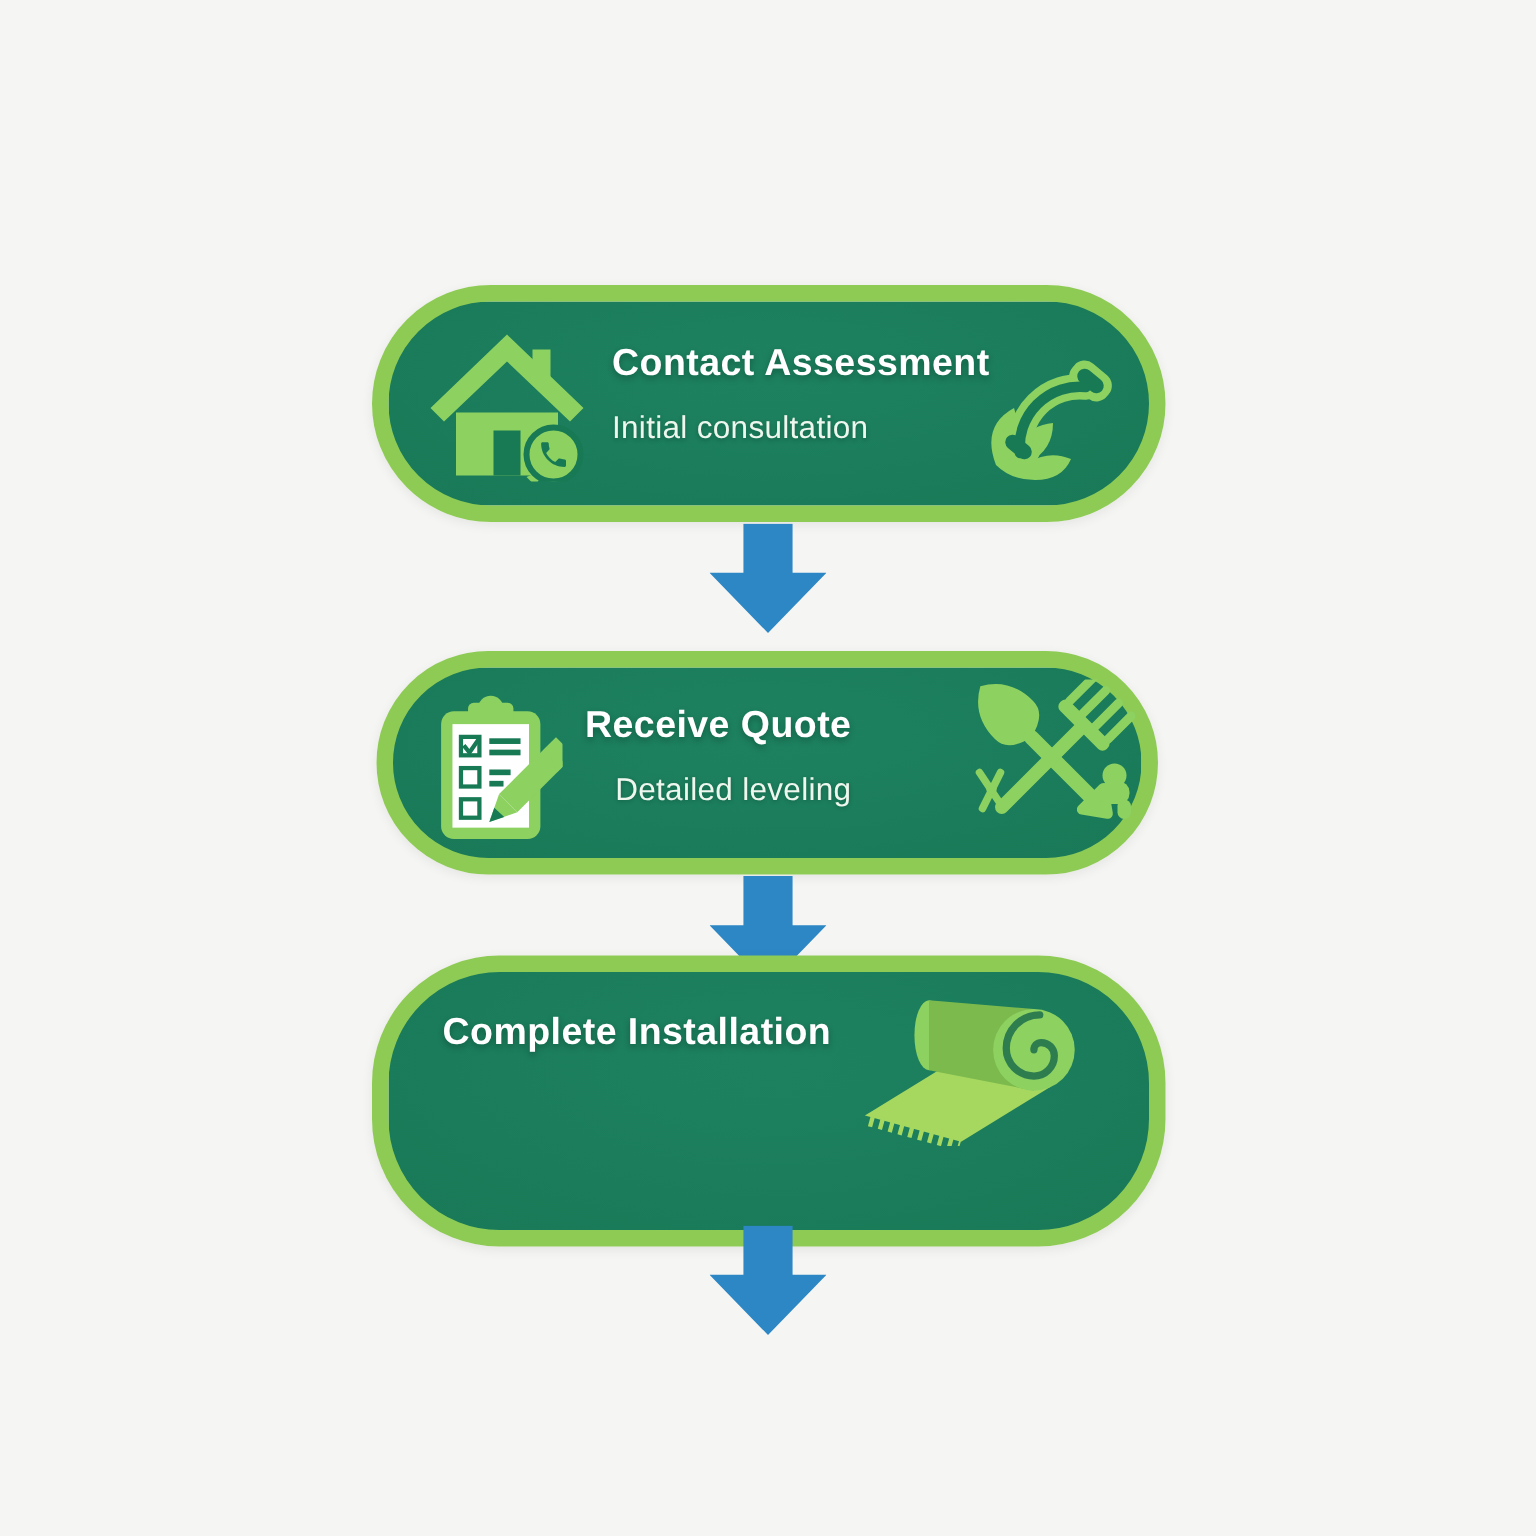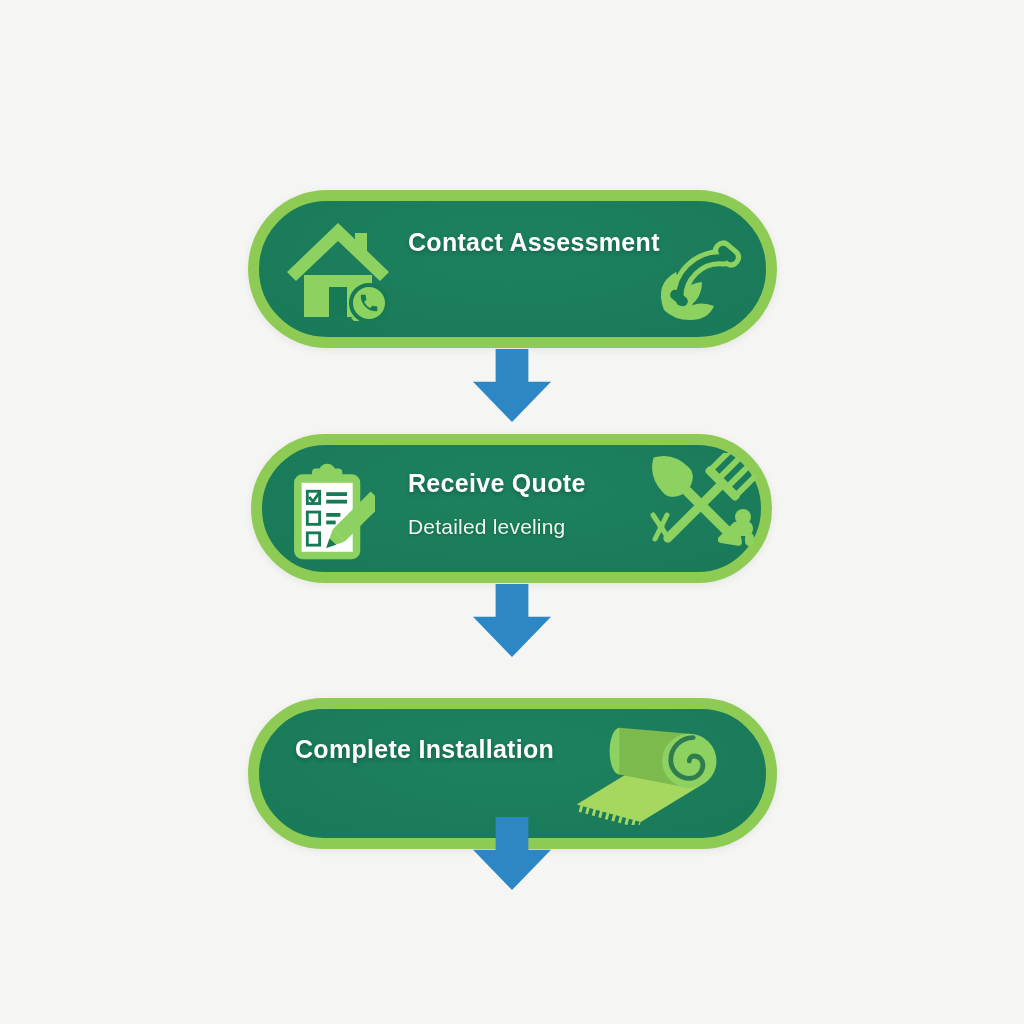--- a/index.html
+++ b/index.html
@@ -18,30 +18,30 @@
   .step {
     position: absolute;
     box-sizing: border-box;
     border: 11px solid #8ecb55;
     border-radius: 85px;
     background: radial-gradient(140% 180% at 50% 35%, #1d8160 0%, #15714f 100%);
     box-shadow: 0 2px 8px rgba(0,0,0,0.07);
   }
   .step-1 { left: 248px; top: 190px; width: 529px; height: 158px; }
   .step-2 { left: 251px; top: 434px; width: 521px; height: 149px; }
-  .step-3 { left: 248px; top: 698px; width: 529px; height: 151px; }
+  .step-3 { left: 248px; top: 637px; width: 529px; height: 194px; }
 
   .text-block {
     position: absolute;
     display: flex;
     flex-direction: column;
     gap: 17px;
   }
   .step-1 .text-block { left: 149px; top: 28px; }
-  .step-2 .text-block { left: 146px; top: 25px; }
+  .step-2 .text-block { left: 128px; top: 25px; text-align: right; }
   .step-3 .text-block { left: 36px;  top: 27px; }
 
   .title {
     margin: 0;
     color: #ffffff;
     font-size: 25px;
     font-weight: 700;
     letter-spacing: 0.3px;
     line-height: 1.1;
     text-shadow: 0 2px 4px rgba(0, 40, 25, 0.35);
@@ -88,20 +88,21 @@
         <polygon points="55,2 106,51 97,60 55,20 13,60 4,51" fill="#8dd161"></polygon>
         <rect x="21" y="54" width="68" height="42" fill="#8dd161"></rect>
         <rect x="46" y="66" width="18" height="30" fill="#177a55"></rect>
         <polygon points="68,97 80,92 74,103" fill="#8dd161"></polygon>
         <circle cx="86" cy="82" r="18" fill="#8dd161" stroke="#177a55" stroke-width="4"></circle>
         <path transform="translate(75,71) scale(0.92)" fill="#177a55" d="M6.62 10.79c1.44 2.83 3.76 5.14 6.59 6.59l2.2-2.21c.27-.27.67-.36 1.02-.24 1.12.37 2.33.57 3.57.57.55 0 1 .45 1 1V20c0 .55-.45 1-1 1-9.39 0-17-7.61-17-17 0-.55.45-1 1-1h3.5c.55 0 1 .45 1 1 0 1.25.2 2.45.57 3.57.11.35.03.74-.25 1.02l-2.2 2.2z"></path>
       </svg>
     </span>
     <div class="text-block">
       <h2 class="title">Contact Assessment</h2>
+      <p class="subtitle">Initial consultation</p>
     </div>
     <span class="icon icon-phone-leaf">
       <svg viewBox="0 0 100 100" xmlns="http://www.w3.org/2000/svg">
         <path d="M14,82 Q4,56 26,44 Q32,60 22,74 Q34,56 52,54 Q52,72 36,80 Q50,72 64,78 Q58,92 40,92 Q24,92 14,82 Z" fill="#8dd161"></path>
         <rect x="62" y="16" width="30" height="20" rx="9" transform="rotate(40 77 26)" fill="#8dd161"></rect>
         <rect x="14" y="60" width="30" height="20" rx="9" transform="rotate(40 29 70)" fill="#8dd161"></rect>
         <path d="M30,74 A40,40 0 0 1 74,30" stroke="#8dd161" stroke-width="17" fill="none" stroke-linecap="round"></path>
         <path d="M30,74 A40,40 0 0 1 74,30" stroke="#177a55" stroke-width="7" fill="none" stroke-linecap="round"></path>
         <rect x="67" y="21" width="20" height="10" rx="5" transform="rotate(40 77 26)" fill="#177a55"></rect>
         <rect x="19" y="65" width="20" height="10" rx="5" transform="rotate(40 29 70)" fill="#177a55"></rect>

